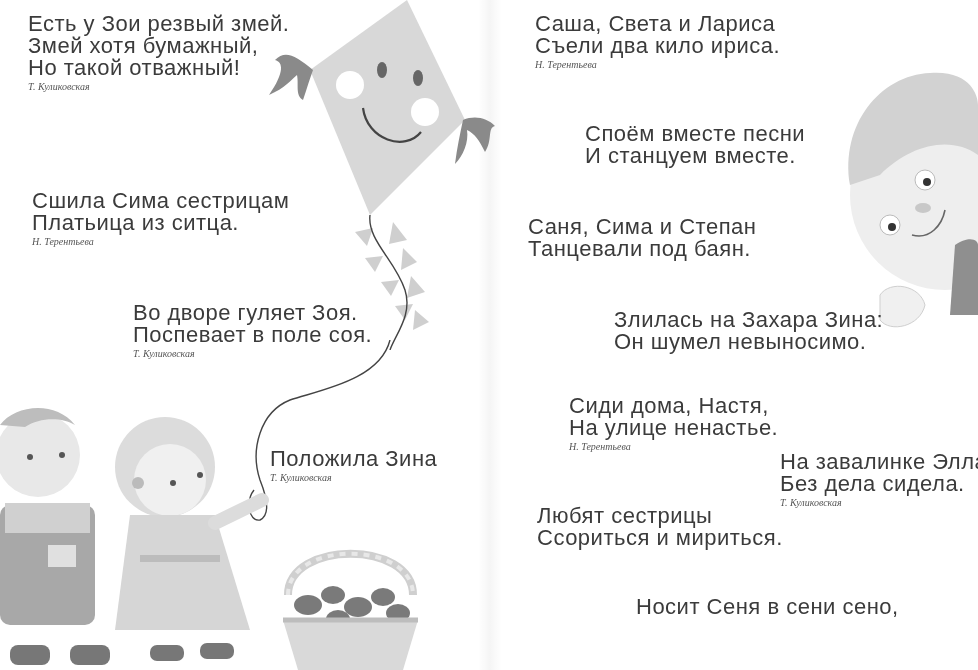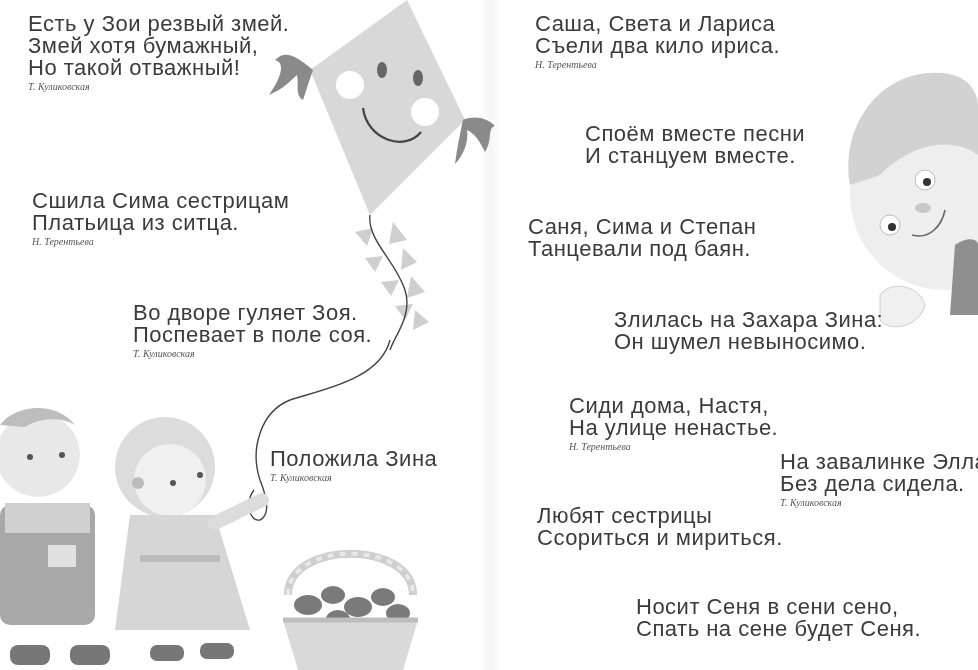--- a/index.html
+++ b/index.html
@@ -183,16 +183,15 @@
       <span class="author">Т. Куликовская</span>
     </div>
 
     <div class="poem" style="left:47px;top:505px;width:220px;">
       <span class="line">Любят сестрицы</span>
       <span class="line">Ссориться и мириться.</span>
     </div>
 
     <div class="poem" style="left:146px;top:596px;width:260px;">
       <span class="line">Носит Сеня в сени сено,</span>
-      <span class="line">Спать на сене будет Сеня.</span>
     </div>
   </div>
 </div>
 
 </body></html>

